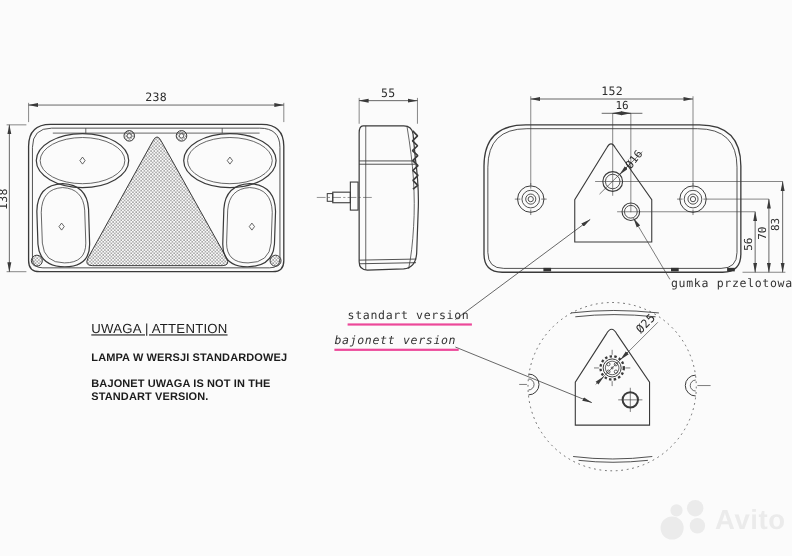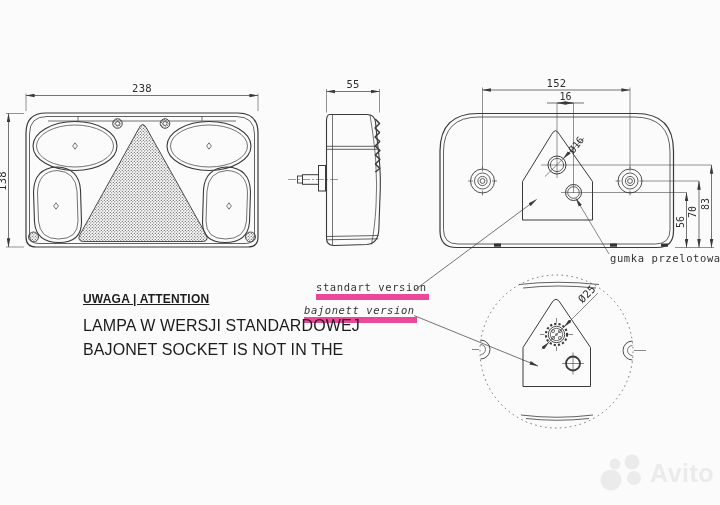--- a/index.html
+++ b/index.html
@@ -3,27 +3,27 @@
 <meta charset="utf-8">
 <style>
   html,body{margin:0;padding:0;}
   body{width:720px;height:505px;background:#fbfbfb;position:relative;overflow:hidden;
        font-family:"Liberation Sans",sans-serif;}
   .stage{position:absolute;left:0;top:0;width:720px;height:505px;}
   svg text{fill:#2e2e2e;}
   .dim{font:10.5px "DejaVu Sans Mono",monospace;letter-spacing:0.3px;}
   .dim-sm{font:10px "DejaVu Sans Mono",monospace;}
   .callout-label{position:absolute;font:10.5px "DejaVu Sans Mono",monospace;color:#333;
-       letter-spacing:0.6px;white-space:nowrap;border-bottom:6px solid #ec4899;padding:0 2px 1px 0;}
+       letter-spacing:0.6px;white-space:nowrap;border-bottom:2px solid #ec4899;padding:0 2px 1px 0;}
   .plain-label{position:absolute;font:10.5px "DejaVu Sans Mono",monospace;color:#333;
        letter-spacing:0.6px;white-space:nowrap;text-align:center;}
   .note{position:absolute;left:83px;top:292px;color:#1c1c1c;}
-  .note .heading{font-size:12px;font-weight:bold;letter-spacing:0.2px;
+  .note .heading{font-size:12px;font-weight:normal;letter-spacing:0.2px;
        text-decoration:underline;margin:0 0 14px 0;}
-  .note p{font-size:16px;font-weight:normal;line-height:12.5px;margin:0 0 11px 0;letter-spacing:0.1px;}
+  .note p{font-size:10px;font-weight:bold;line-height:12.5px;margin:0 0 11px 0;letter-spacing:0.1px;}
   .watermark{position:absolute;left:598px;top:453px;display:flex;align-items:center;}
   .watermark .brand{font-size:25px;font-weight:bold;color:#ebebeb;letter-spacing:0.5px;
        margin-left:4px;line-height:40px;}
 </style>
 </head>
 <body>
 
 <div class="stage">
 <svg width="720" height="505" viewBox="0 0 720 505">
   <defs>
@@ -195,22 +195,22 @@
 
 <div class="callout-label" style="left:316px;top:281px;">standart version</div>
 <div class="callout-label" style="left:304px;top:303.5px;font-style:italic;">bajonett version</div>
 <div class="plain-label" style="left:610px;top:251.5px;">gumka przelotowa</div>
 
 
 <div class="note">
   <div class="heading">UWAGA | ATTENTION</div>
   <p><span>LAMPA W WERSJI STANDARDOWEJ</span><br>
      </p>
-  <p><span>BAJONET SOCKET IS NOT IN THE</span><br>
-     </p>
+  <p><span>BAJONET UWAGA IS NOT IN THE</span><br>
+     <span>STANDART VERSION.</span></p>
 </div>
 
 
 <div class="watermark">
   <svg width="48" height="40" viewBox="0 0 48 40">
     <circle cx="17" cy="11" r="5.5" fill="#ebebeb"></circle>
     <circle cx="34" cy="9" r="7.5" fill="#ebebeb"></circle>
     <circle cx="13" cy="27" r="10.5" fill="#ebebeb"></circle>
     <circle cx="36" cy="25" r="7" fill="#ebebeb"></circle>
   </svg>

